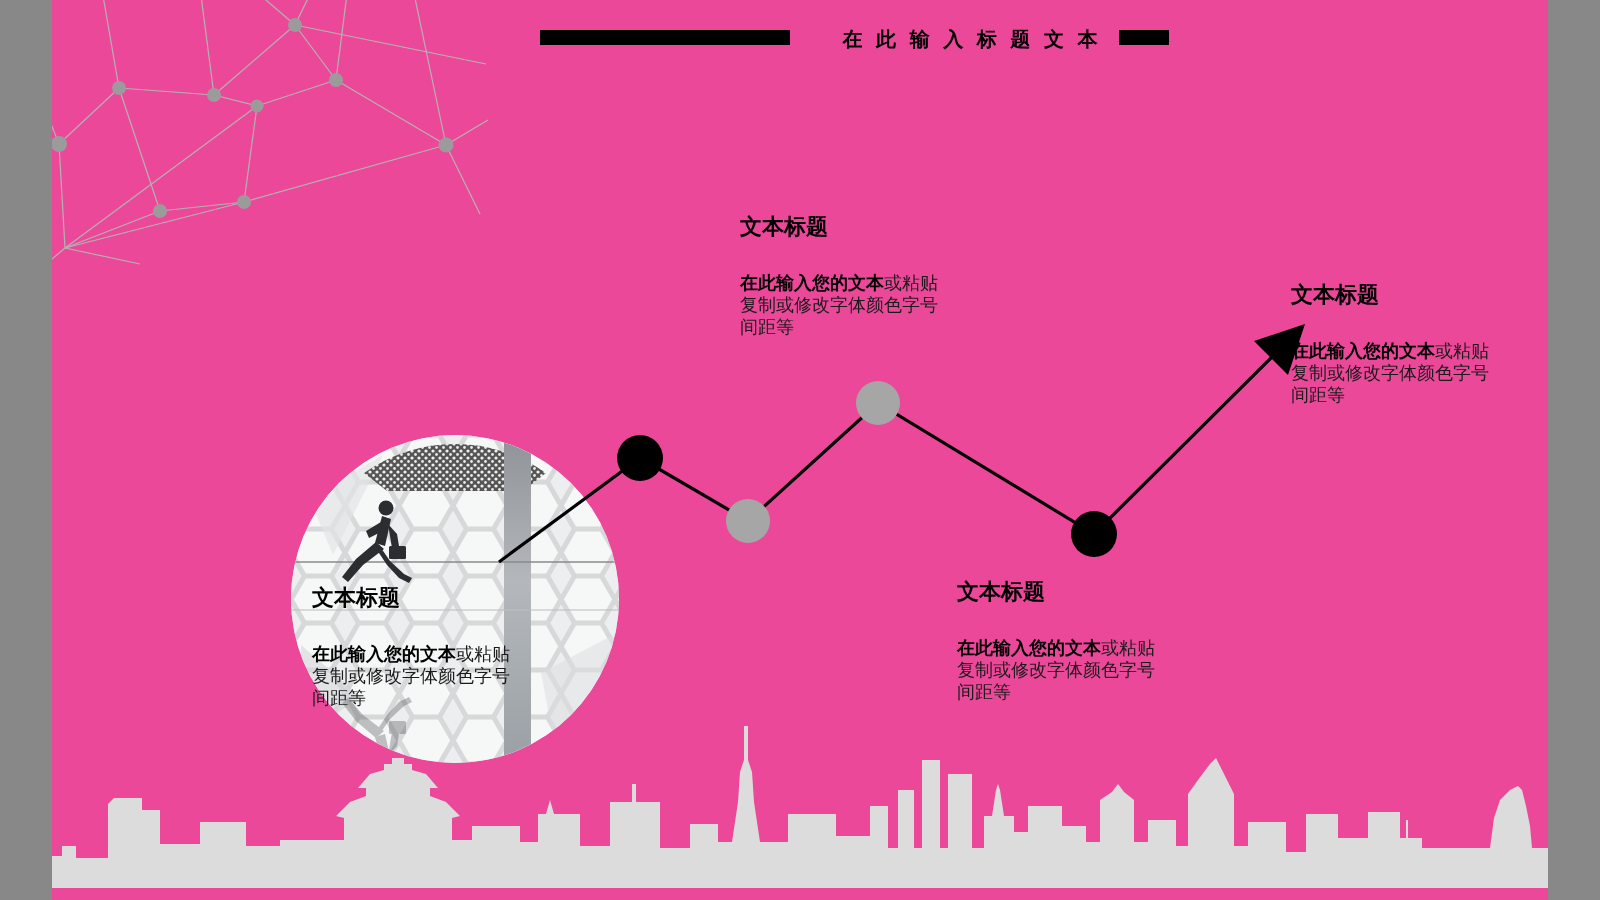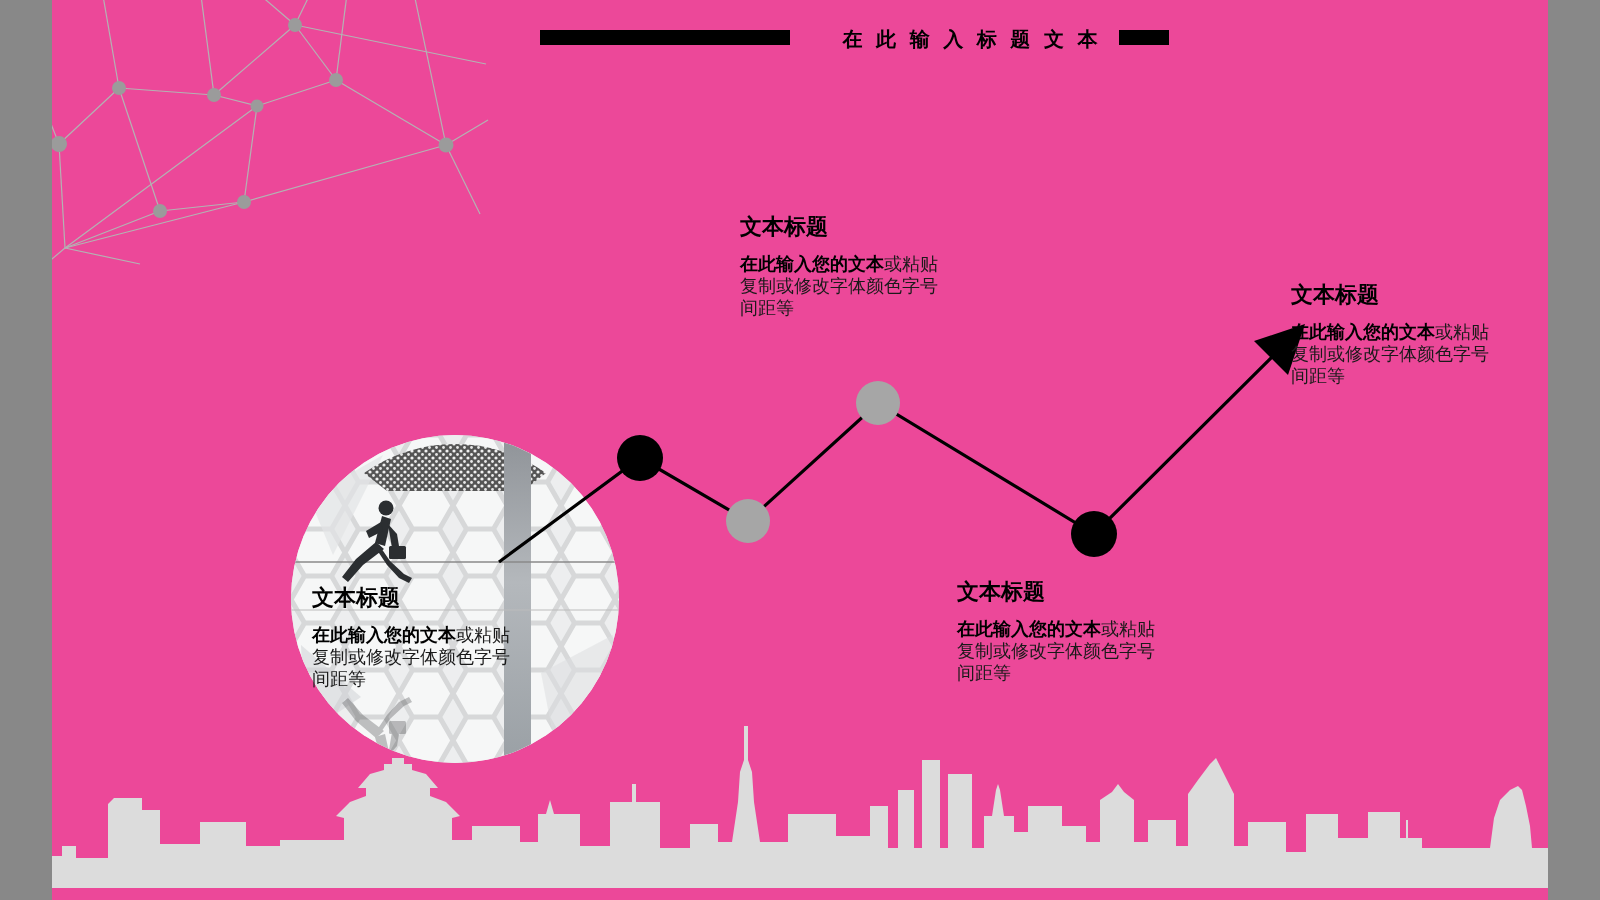--- a/index.html
+++ b/index.html
@@ -21,21 +21,21 @@
 
   
   .network{position:absolute;left:0;top:0;z-index:1;}
   .skyline{position:absolute;left:0;top:698px;z-index:1;}
   .photo-circle{position:absolute;left:239px;top:435px;width:328px;height:328px;z-index:2;}
   .trend{position:absolute;left:0;top:0;z-index:3;pointer-events:none;}
 
   
   .tblock{position:absolute;width:280px;text-align:left;color:#000;z-index:4;}
   .tblock h3{margin:0 0 0 0;font-size:22px;font-weight:bold;line-height:24px;}
-  .tblock .body{margin-top:14px;font-size:18px;line-height:22px;color:#1a1a1a;}
+  .tblock .body{margin-top:33px;font-size:18px;line-height:22px;color:#1a1a1a;}
   .tblock .b{font-weight:bold;color:#000;}
   .tb-photo {left:260px;top:586px;}
   .tb-top   {left:688px;top:215px;}
   .tb-bottom{left:905px;top:580px;}
   .tb-right {left:1239px;top:283px;}
 </style>
 </head>
 <body>
 
 <div class="slide">

